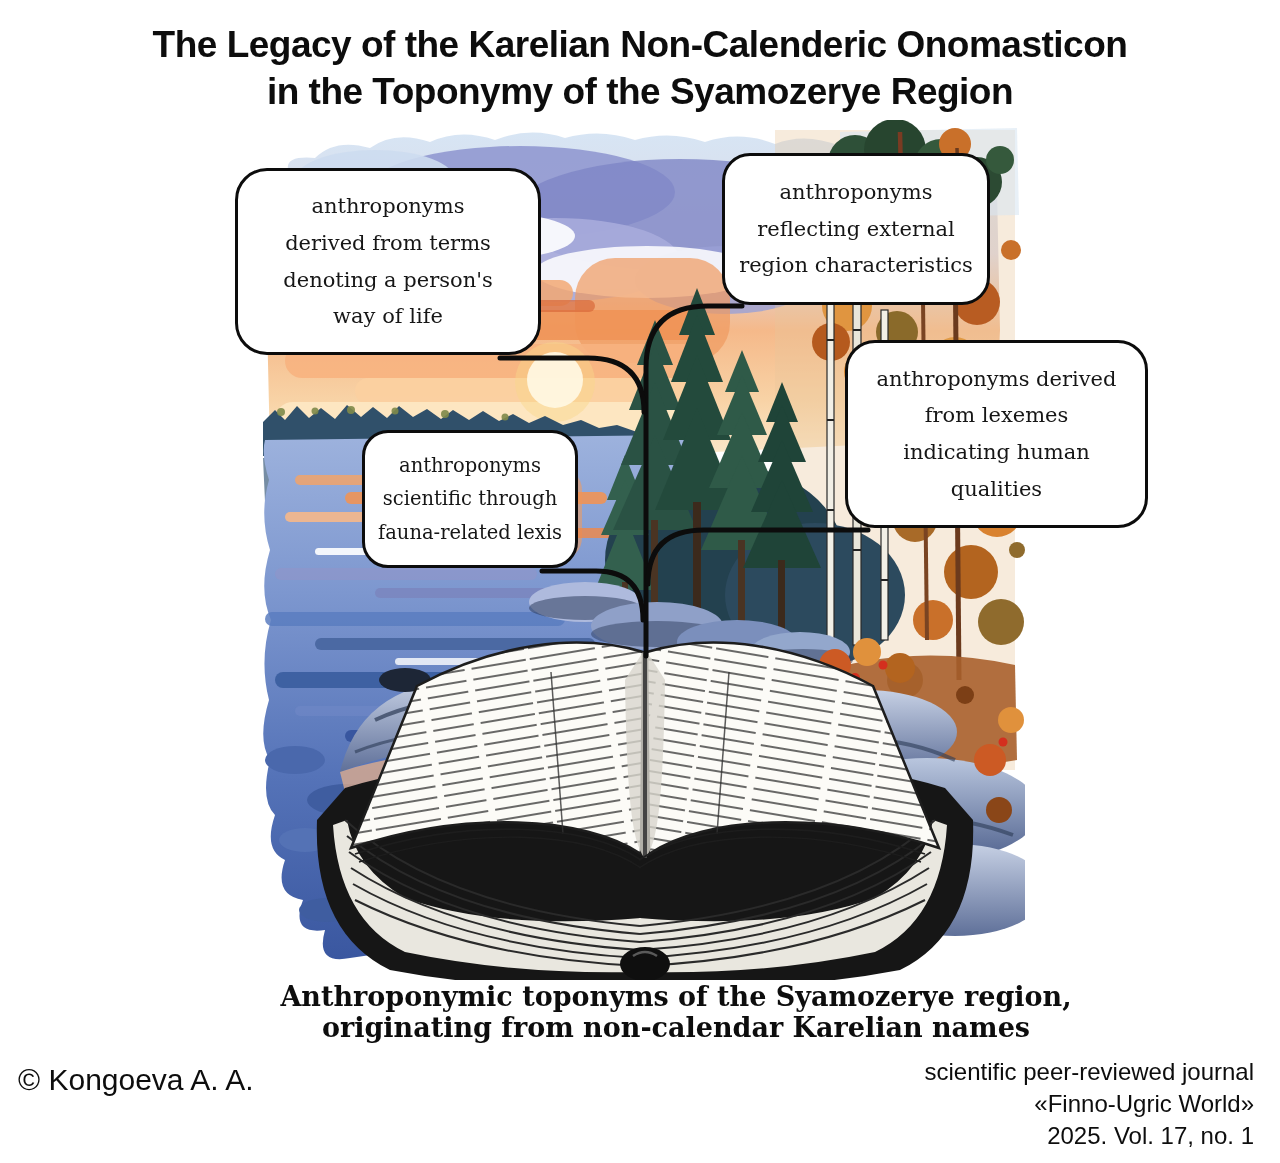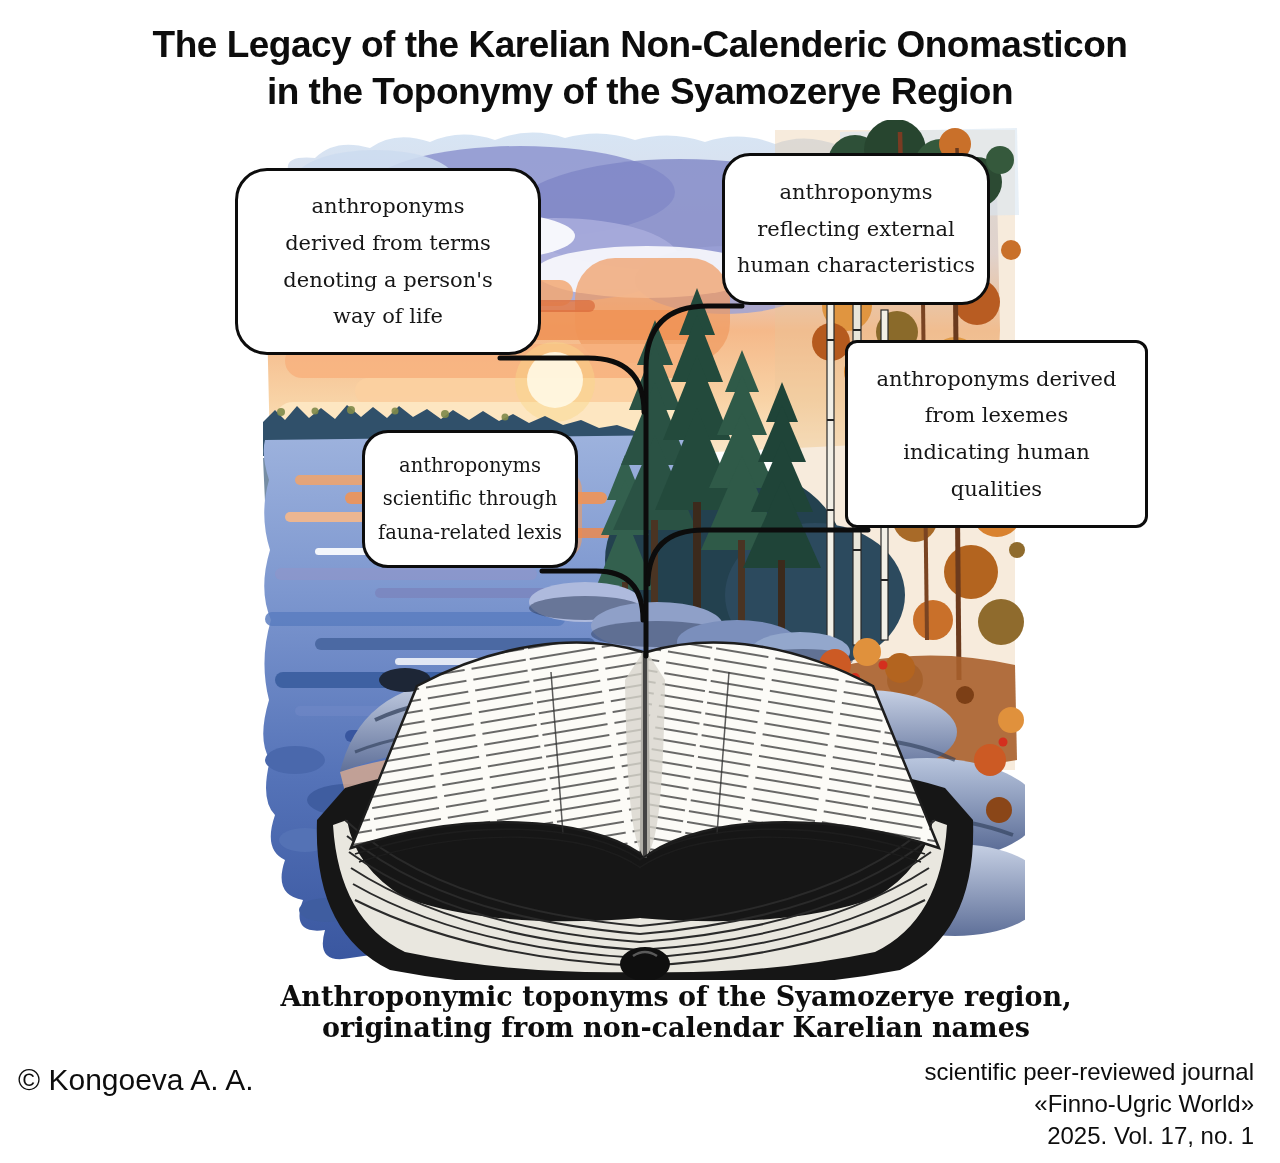--- a/index.html
+++ b/index.html
@@ -14,21 +14,21 @@
   
   #connectors{left:0;top:0;width:1280px;height:1163px;z-index:2;pointer-events:none;}
   
   .callout{background:#ffffff;border:3.5px solid #0c0c0c;z-index:3;
            display:flex;flex-direction:column;justify-content:center;align-items:center;
            font-family:"DejaVu Serif",serif;color:#161616;text-align:center;
            font-size:21px;line-height:1.74;box-sizing:border-box;}
   .callout span{display:block;white-space:nowrap;}
   #box-way-of-life{left:235px;top:168px;width:306px;height:187px;border-radius:32px;}
   #box-external{left:722px;top:153px;width:268px;height:152px;border-radius:28px;}
-  #box-qualities{left:845px;top:340px;width:303px;height:188px;border-radius:12px;}
+  #box-qualities{left:845px;top:340px;width:303px;height:188px;border-radius:30px;}
   #box-fauna{left:362px;top:430px;width:216px;height:138px;border-radius:26px;font-size:19.5px;line-height:1.72;}
   
   #caption{top:981px;left:0;width:1280px;text-align:center;z-index:4;
            font-family:"DejaVu Serif",serif;font-weight:700;font-size:27px;line-height:1.16;color:#0d0d0d;padding-left:36px;}
   
   #footer-author{left:18px;top:1063px;font-size:30px;z-index:4;}
   #footer-journal{right:26px;top:1056px;text-align:right;font-size:24px;line-height:1.33;z-index:4;}
   #footer-journal .bold{font-weight:400;}
   #footer-journal span{display:block;margin-left:24px;}
 </style>
@@ -349,21 +349,21 @@
 <div id="box-way-of-life" class="abs callout">
   <span>anthroponyms</span>
   <span>derived from terms</span>
   <span>denoting a person's</span>
   <span>way of life</span>
 </div>
 
 <div id="box-external" class="abs callout">
   <span>anthroponyms</span>
   <span>reflecting external</span>
-  <span>human characteristics</span>
+  <span>region characteristics</span>
 </div>
 
 <div id="box-qualities" class="abs callout">
   <span>anthroponyms derived</span>
   <span>from lexemes</span>
   <span>indicating human</span>
   <span>qualities</span>
 </div>
 
 <div id="box-fauna" class="abs callout">

